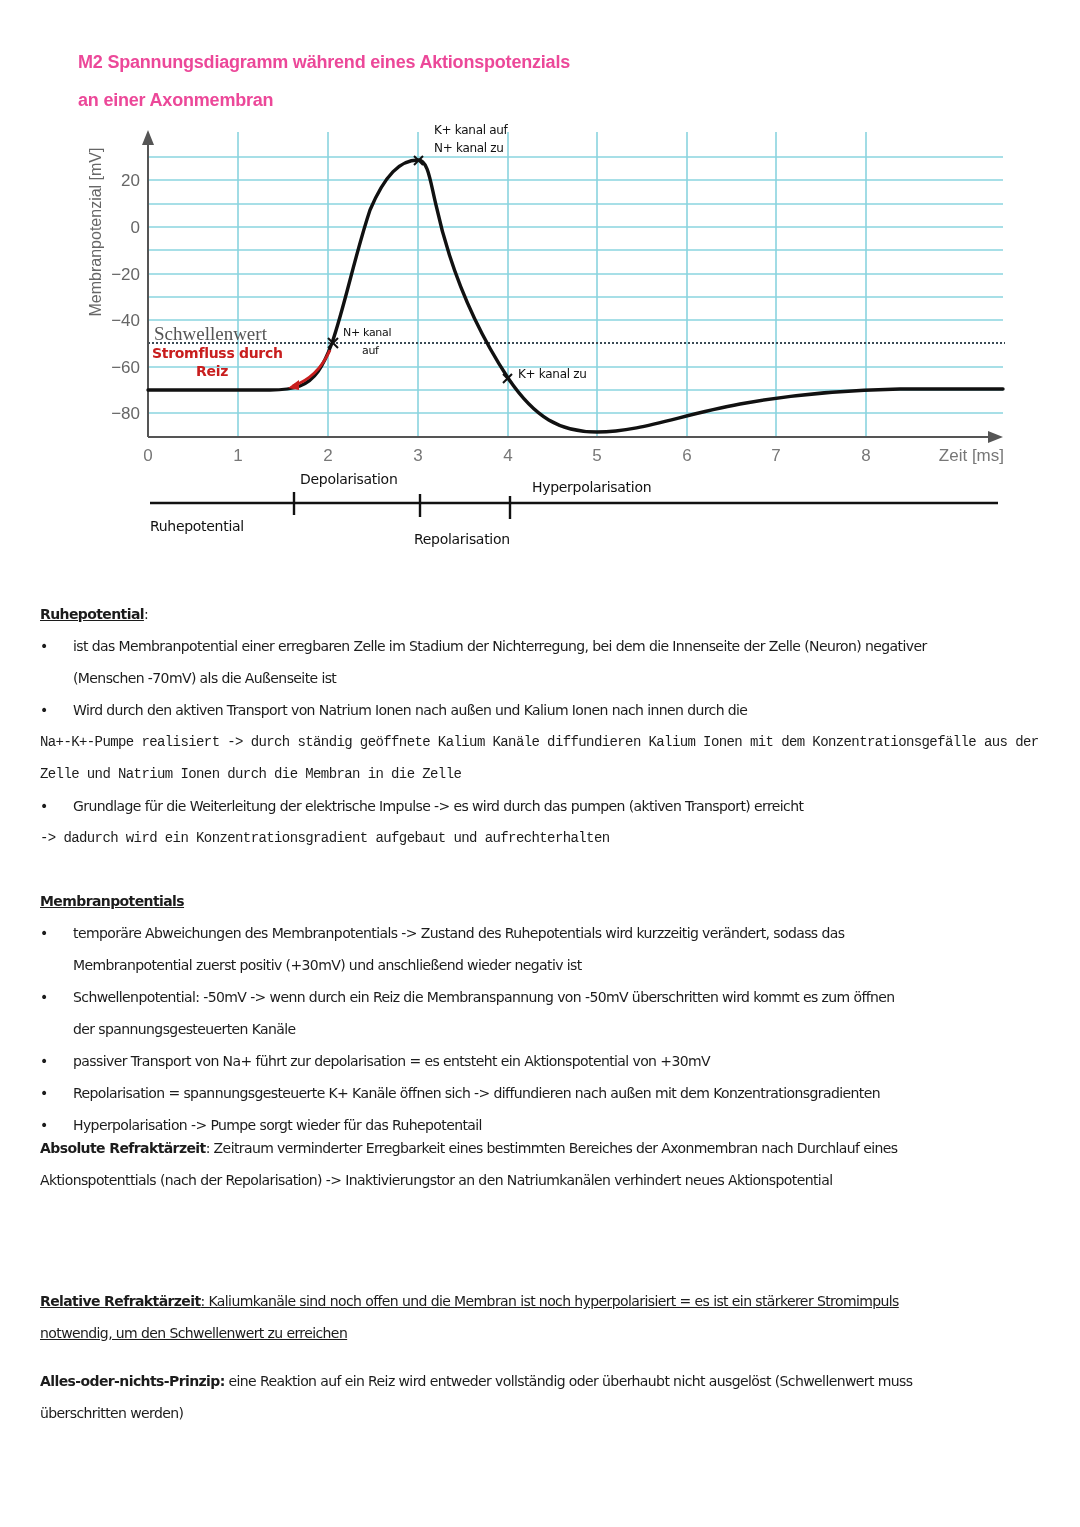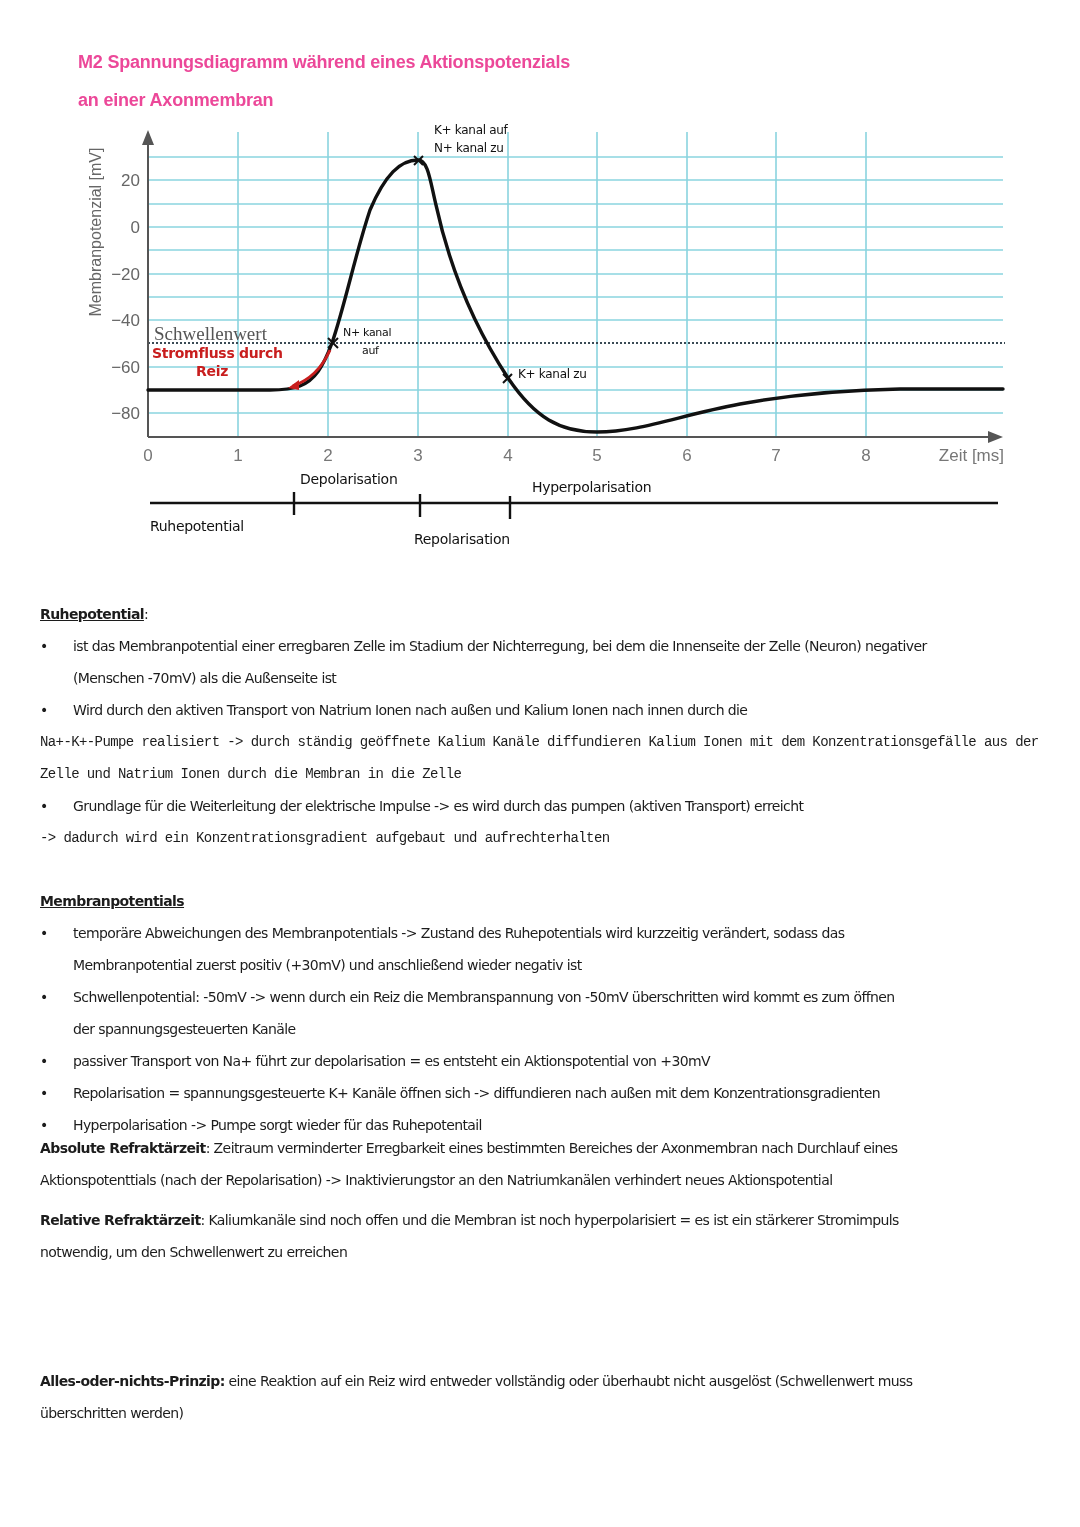--- a/index.html
+++ b/index.html
@@ -158,21 +158,21 @@
   <div class="bullet">passiver Transport von Na+ führt zur depolarisation = es entsteht ein Aktionspotential von +30mV</div>
   <div class="bullet">Repolarisation = spannungsgesteuerte K+ Kanäle öffnen sich -&gt; diffundieren nach außen mit dem Konzentrationsgradienten</div>
   <div class="bullet">Hyperpolarisation -&gt; Pumpe sorgt wieder für das Ruhepotentail</div>
 </div>
 
 <div class="notes" style="top:1132px;">
   <div><span class="term">Absolute Refraktärzeit</span><span>: Zeitraum verminderter Erregbarkeit eines bestimmten Bereiches der Axonmembran nach Durchlauf eines</span></div>
   <div>Aktionspotenttials (nach der Repolarisation) -&gt; Inaktivierungstor an den Natriumkanälen verhindert neues Aktionspotential</div>
 </div>
 
-<div class="notes" style="top:1204px;">
+<div class="notes" style="top:1285px;text-decoration:underline;">
   <div><span class="term">Relative Refraktärzeit</span><span>: Kaliumkanäle sind noch offen und die Membran ist noch hyperpolarisiert = es ist ein stärkerer Stromimpuls</span></div>
   <div>notwendig, um den Schwellenwert zu erreichen</div>
 </div>
 
 <div class="notes" style="top:1365px;">
   <div><span class="term">Alles-oder-nichts-Prinzip:</span><span> eine Reaktion auf ein Reiz wird entweder vollständig oder überhaubt nicht ausgelöst (Schwellenwert muss</span></div>
   <div>überschritten werden)</div>
 </div>
 
 </body></html>

